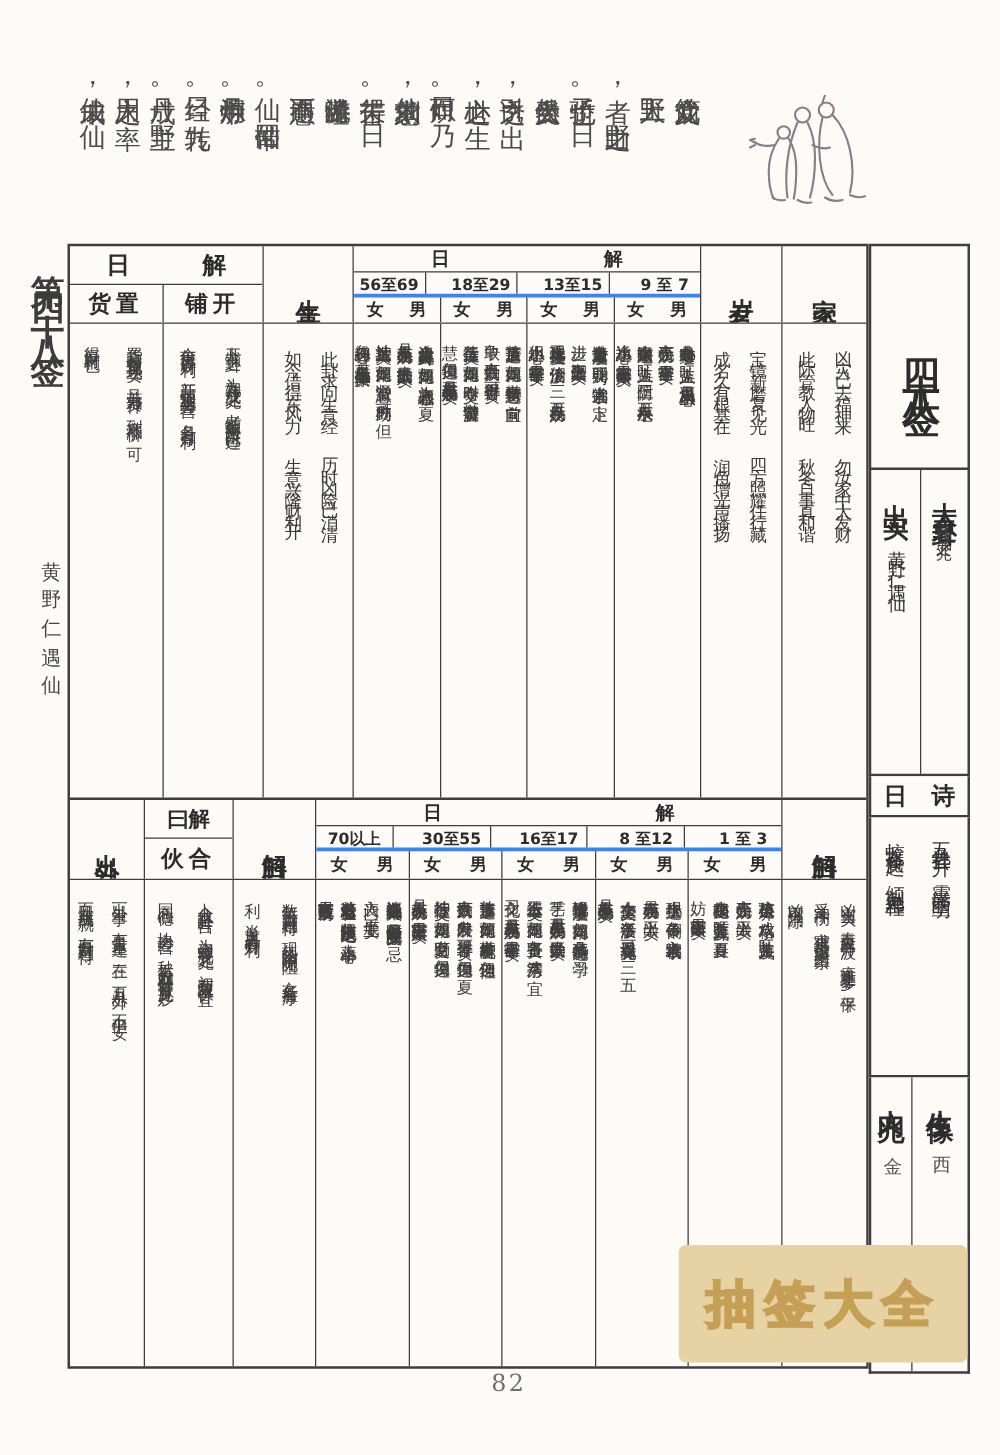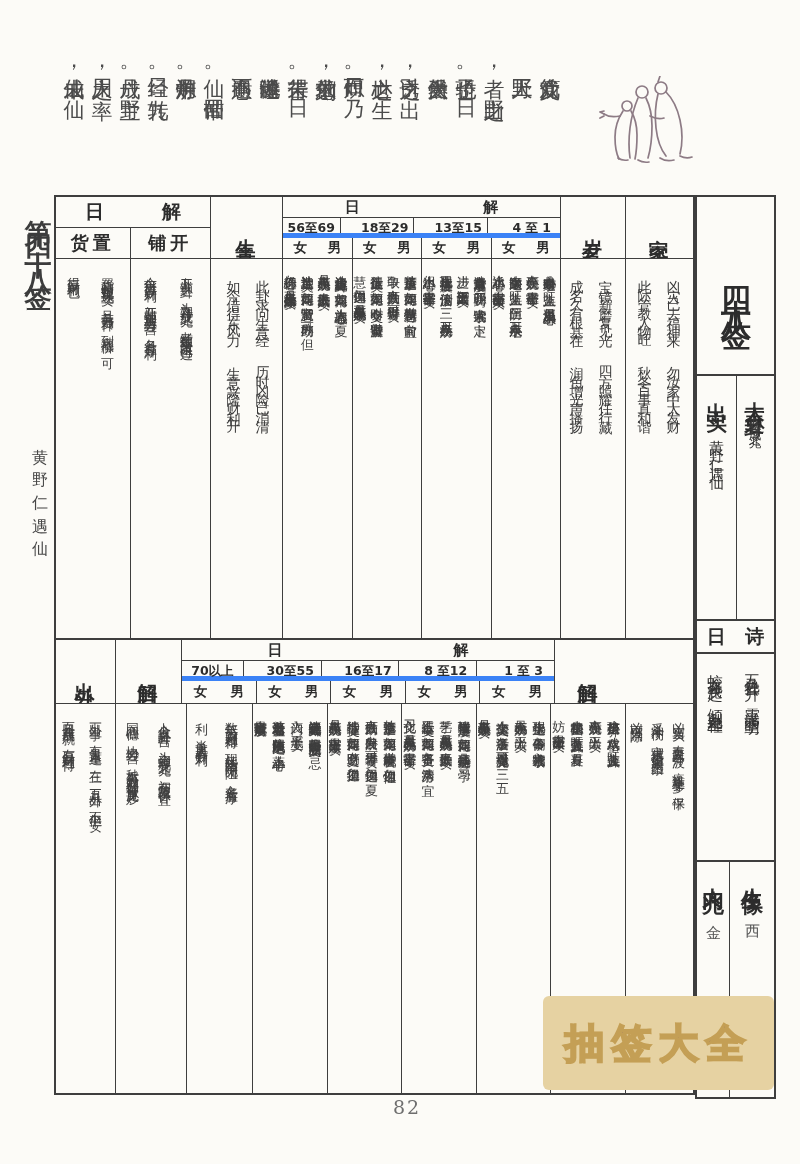--- a/index.html
+++ b/index.html
@@ -37,21 +37,21 @@
   .jierirow{height:30px;border-bottom:1px solid #3e3e3e;display:flex;justify-content:space-around;
             align-items:center;font-weight:bold;font-size:19px;color:#2c2c2c;}
   .subrow{flex:1;display:flex;}
   .subrow .hs{box-sizing:border-box;border-right:1px solid #3e3e3e;display:flex;align-items:center;
             justify-content:center;font-weight:bold;font-size:18px;letter-spacing:4px;color:#2c2c2c;}
   .subrow .hs:last-child{border-right:0;}
 
   .rgroup{display:flex;flex-direction:column;}
   .rspan{height:21px;box-sizing:border-box;border-bottom:1px solid #3e3e3e;display:flex;
          justify-content:space-around;align-items:center;font-weight:bold;font-size:15px;color:#2c2c2c;}
-  .rlabels{height:20px;box-sizing:border-box;border-bottom:5px solid #3b82f6;display:flex;gap:16px;}
+  .rlabels{height:20px;box-sizing:border-box;border-bottom:3px solid #3b82f6;display:flex;gap:16px;}
   .rlabels .rl{flex:1;box-sizing:border-box;border-right:1px solid #3e3e3e;text-align:center;
          font-size:12.5px;font-weight:bold;line-height:19px;color:#2c2c2c;font-family:"DejaVu Sans",sans-serif;}
   .rlabels .rl:last-child{border-right:0;}
   .rgenders{flex:1;display:flex;}
   .rgenders .rg{flex:1;box-sizing:border-box;border-right:1px solid #3e3e3e;display:flex;}
   .rgenders .rg:last-child{border-right:0;}
   .rgenders .rg span{flex:1;text-align:center;font-weight:bold;font-size:13.5px;color:#2c2c2c;align-self:center;}
 
   .dense{font-size:13px;line-height:16.9px;letter-spacing:0.5px;padding:6px 3px 0 0;color:#3e3e3e;}
   .ldense{font-size:13px;line-height:18.2px;letter-spacing:0.5px;padding:6px 3px 0 0;color:#3e3e3e;}
@@ -159,21 +159,21 @@
       </div>
       <div class="c rgroup" style="width:278px">
         <div class="rspan">
           <span>日</span>
           <span>解</span>
         </div>
         <div class="rlabels">
           <div class="rl">56至69</div>
           <div class="rl">18至29</div>
           <div class="rl">13至15</div>
-          <div class="rl">4 至 1</div>
+          <div class="rl">9 至 7</div>
         </div>
         <div class="rgenders">
           <div class="rg">
             <span>女</span>
             <span>男</span>
           </div>
           <div class="rg">
             <span>女</span>
             <span>男</span>
           </div>
@@ -220,20 +220,26 @@
 逢水边小心　幸吉星守命出入平安</div>
       <div class="c cols poem2" style="width:65px">宝镜新磨复见光　四方照耀任行藏
 成名久有根基在　润色增光声播扬</div>
       <div class="c cols poem2" style="width:67px">凶灾已去福神来　勿汝家中大发财
 此际管教人物旺　秋冬百事真和谐</div>
     </div>
 
     <div class="row lhead">
       <div class="c vlabel" style="width:60px">
         <span class="vtext">出外</span>
+      </div>
+      <div class="c headsplit" style="width:71px">
+        <div class="jierirow" style="font-size:17px">曰解</div>
+        <div class="subrow">
+          <div class="hs" style="width:71px">伙合</div>
+        </div>
       </div>
       <div class="c vlabel" style="width:66px">
         <span class="vtext">解曰</span>
       </div>
       <div class="c rgroup" style="width:373px">
         <div class="rspan">
           <span>日</span>
           <span>解</span>
         </div>
         <div class="rlabels">

